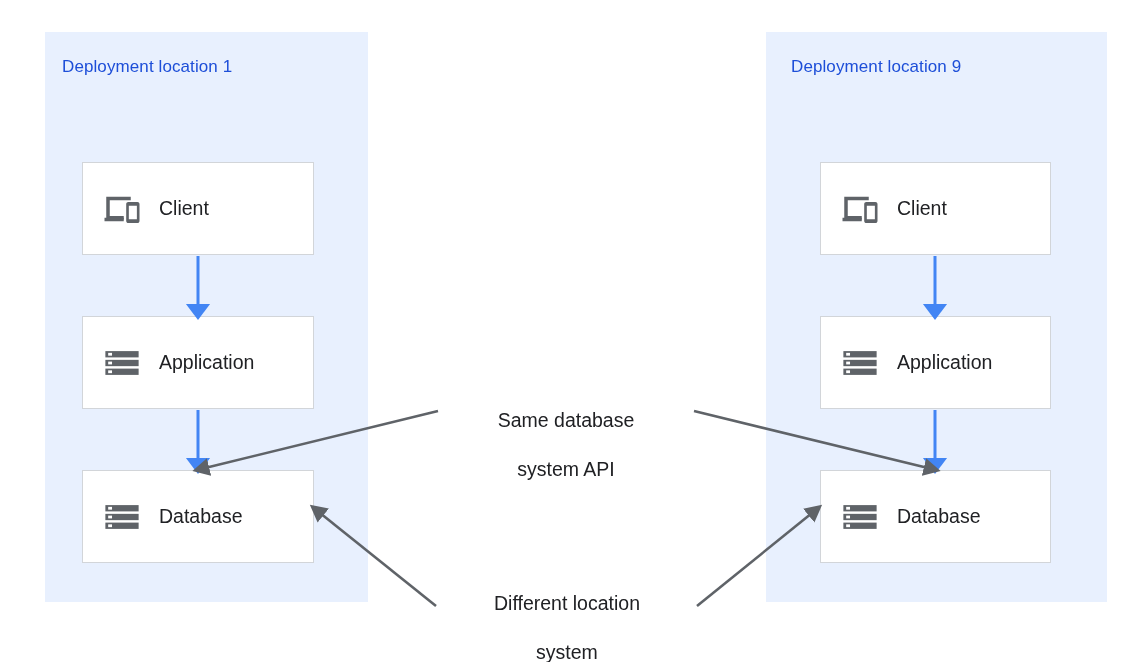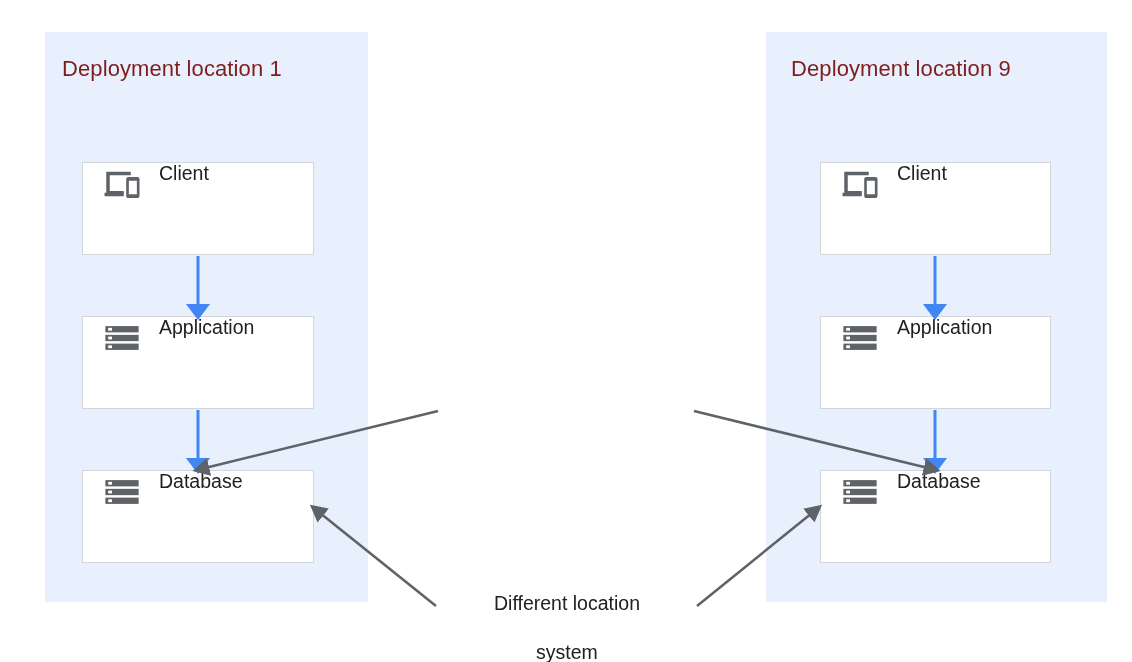--- a/index.html
+++ b/index.html
@@ -18,32 +18,33 @@
     height: 662px;
     background: #ffffff;
     overflow: hidden;
   }
   .zone {
     position: absolute;
     background: #e8f0fe;
   }
   .zone-label {
     position: absolute;
-    font-size: 22px;
-    color: #7f1d1d;
+    font-size: 17px;
+    color: #1d4ed8;
     letter-spacing: 0.1px;
     white-space: nowrap;
     line-height: 1;
   }
   .node {
     position: absolute;
     background: #ffffff;
     border: 1px solid #d2d5d9;
     box-sizing: border-box;
     display: flex;
+    align-items: center;
     justify-content: flex-start;
     padding-left: 18px;
   }
   .node .node-icon {
     flex: 0 0 auto;
     width: 42px;
     height: 42px;
     display: block;
     margin-right: 16px;
   }
@@ -176,19 +177,23 @@
     <line x1="935" y1="256" x2="935" y2="310" stroke="#4285F4" stroke-width="3" marker-end="url(#blue-head)"></line>
     <line x1="935" y1="410" x2="935" y2="464" stroke="#4285F4" stroke-width="3" marker-end="url(#blue-head)"></line>
 
     <line x1="438" y1="411" x2="205" y2="468" stroke="#5F6368" stroke-width="2.6" marker-end="url(#gray-head)"></line>
     <line x1="694" y1="411" x2="928" y2="468" stroke="#5F6368" stroke-width="2.6" marker-end="url(#gray-head)"></line>
 
     <line x1="436" y1="606" x2="320" y2="513" stroke="#5F6368" stroke-width="2.6" marker-end="url(#gray-head)"></line>
     <line x1="697" y1="606" x2="812" y2="513" stroke="#5F6368" stroke-width="2.6" marker-end="url(#gray-head)"></line>
   </svg>
 
+  <div class="annotation" style="left:446px; top:383px; width:240px;">
+    <div>Same database</div>
+    <div>system API</div>
+  </div>
 
   <div class="annotation" style="left:443px; top:566px; width:248px;">
     <div>Different location</div>
     <div>system</div>
   </div>
 
 </div>
 
 </body></html>

